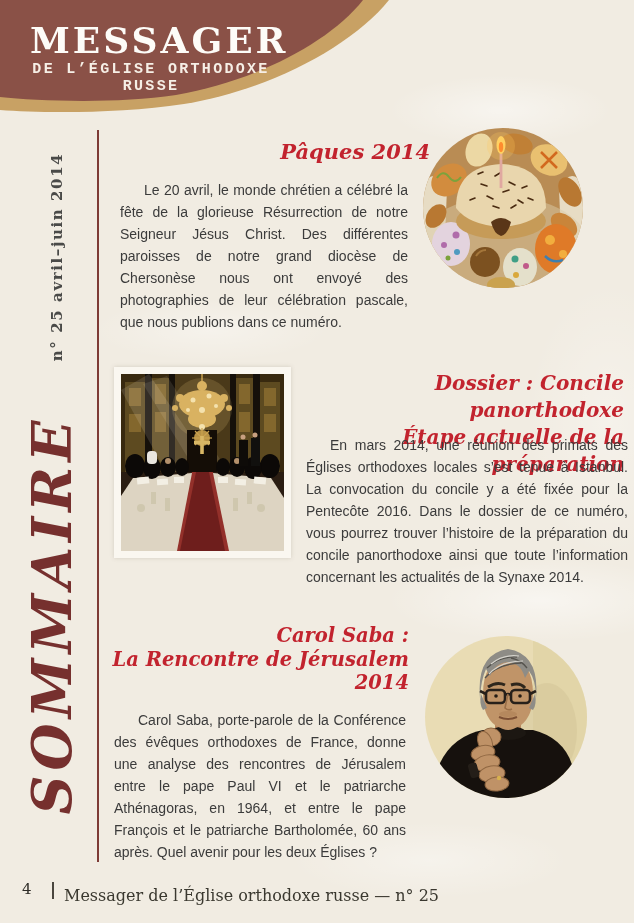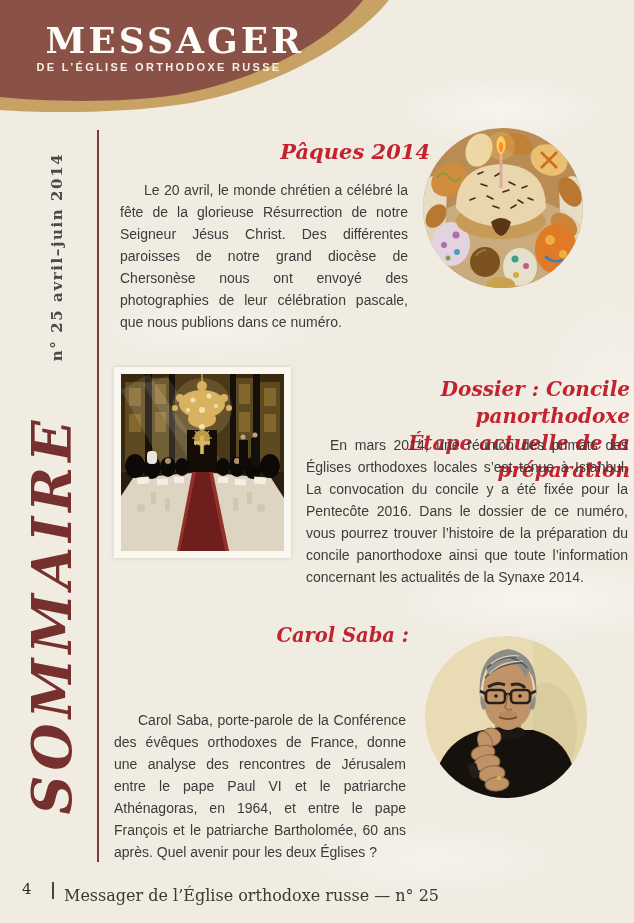--- a/index.html
+++ b/index.html
@@ -10,27 +10,27 @@
       radial-gradient(160px 50px at 500px 110px, rgba(255,255,255,.45), transparent 70%),
       radial-gradient(220px 60px at 540px 600px, rgba(255,255,255,.5), transparent 70%),
       radial-gradient(170px 45px at 210px 330px, rgba(255,255,255,.35), transparent 70%),
       radial-gradient(200px 55px at 430px 860px, rgba(255,255,255,.35), transparent 70%),
       radial-gradient(120px 200px at 610px 420px, rgba(255,255,255,.30), transparent 70%);
     font-family:"Liberation Sans", sans-serif;
   }
   
   .banner-svg{position:absolute;left:0;top:0;}
   .masthead-title{
-    position:absolute;left:30px;top:19px;width:274px;text-align:right;
+    position:absolute;left:30px;top:19px;width:274px;text-align:left;
     font-family:"DejaVu Serif",serif;font-weight:bold;font-size:36px;
     letter-spacing:3px;color:#fdfcf8;
   }
   .masthead-subtitle{
-    position:absolute;left:22px;top:61px;width:274px;text-align:center;
-    font-family:Liberation Sans, sans-serif;font-weight:bold;font-size:11px;
+    position:absolute;left:14px;top:61px;width:274px;text-align:center;
+    font-family:Liberation Mono, monospace;font-weight:bold;font-size:15px;
     letter-spacing:2.3px;color:#f6efe6;
   }
   
   .red-rule{position:absolute;left:97px;top:130px;width:2px;height:732px;background:var(--rule_red,#7e3b36);}
   .issue-vertical{
     position:absolute;left:57px;top:257px;transform:translate(-50%,-50%) rotate(-90deg);
     white-space:nowrap;font-family:"DejaVu Serif",serif;font-weight:bold;
     font-size:15px;letter-spacing:1.6px;color:#4a4a48;
   }
   .sommaire-vertical{
@@ -246,28 +246,29 @@
           <circle cx="140" cy="134" r="4"></circle>
       </g>
 
       <rect x="118" y="66" width="9" height="26" fill="#0e0b08"></rect>
       <rect x="130" y="64" width="9" height="28" fill="#11100e"></rect>
       <circle cx="122" cy="63" r="2.5" fill="#c8a080"></circle>
         <circle cx="134" cy="61" r="2.5" fill="#c8a080"></circle>
     </svg>
   </div>
 
-  <h2 class="sec-heading h-dossier" style="margin:6px">
+  <h2 class="sec-heading h-dossier" style="margin:0">
     <span>Dossier : Concile panorthodoxe</span>
     <span>Étape actuelle de la préparation</span>
   </h2>
   <p class="body-para p-dossier">En mars 2014, une réunion des primats des Églises orthodoxes locales s’est tenue à Istanbul. La convocation du concile y a été fixée pour la Pentecôte 2016. Dans le dossier de ce numéro, vous pourrez trouver l’histoire de la préparation du concile panorthodoxe ainsi que toute l’information concernant les actualités de la Synaxe 2014.</p>
 
   <h2 class="sec-heading h-saba" style="margin:0">
     <span>Carol Saba :</span>
+    <span>La Rencontre de Jérusalem 2014</span>
   </h2>
   <p class="body-para p-saba">Carol Saba, porte-parole de la Conférence des évêques orthodoxes de France, donne une analyse des rencontres de Jérusalem entre le pape Paul VI et le patriarche Athénagoras, en 1964, et entre le pape François et le patriarche Bartholomée, 60 ans après. Quel avenir pour les deux Églises ?</p>
 
   <div class="photo-circle photo-portrait">
     <svg width="162" height="162" viewBox="0 0 162 162">
       <rect width="162" height="162" fill="#e9dcb4"></rect>
       <rect x="108" width="54" height="162" fill="#dccf9f" opacity="0.55"></rect>
       <ellipse cx="122" cy="95" rx="30" ry="48" fill="#cbbd8e" opacity="0.35"></ellipse>
 
       <path d="M12,162 L15,127 Q28,100 58,94 L108,94 Q140,102 148,132 L149,162 Z" fill="#16110d"></path>

